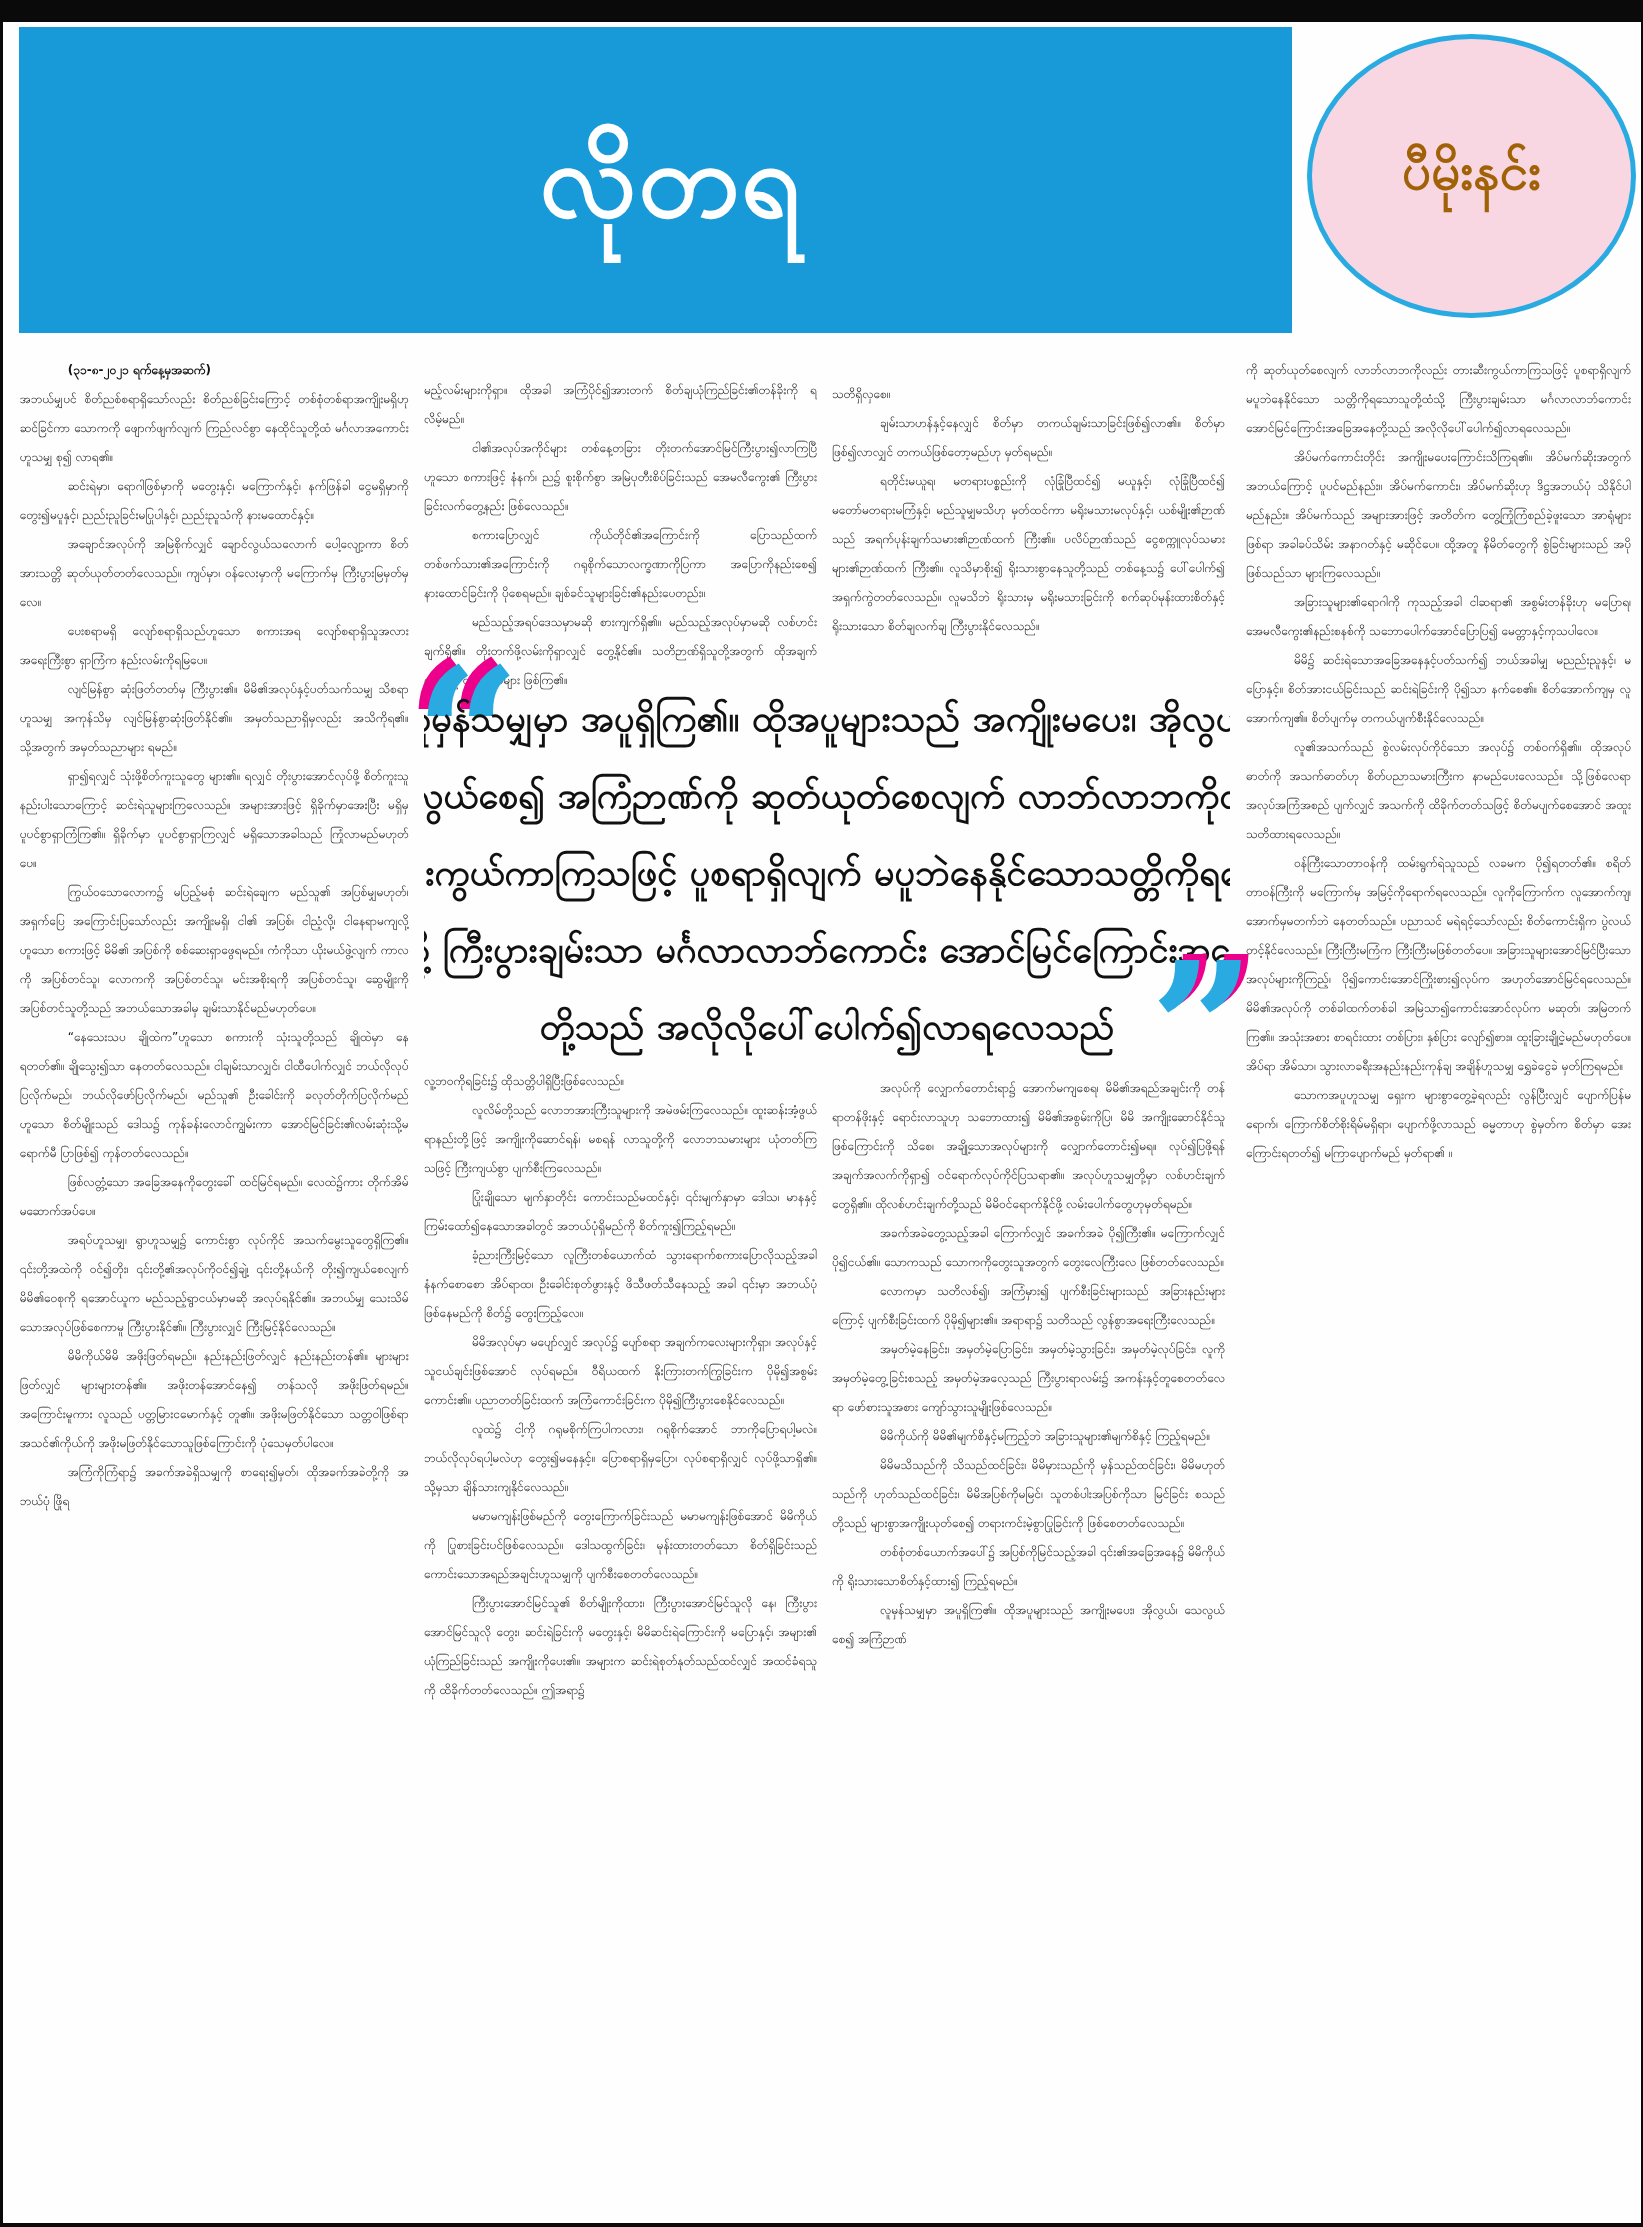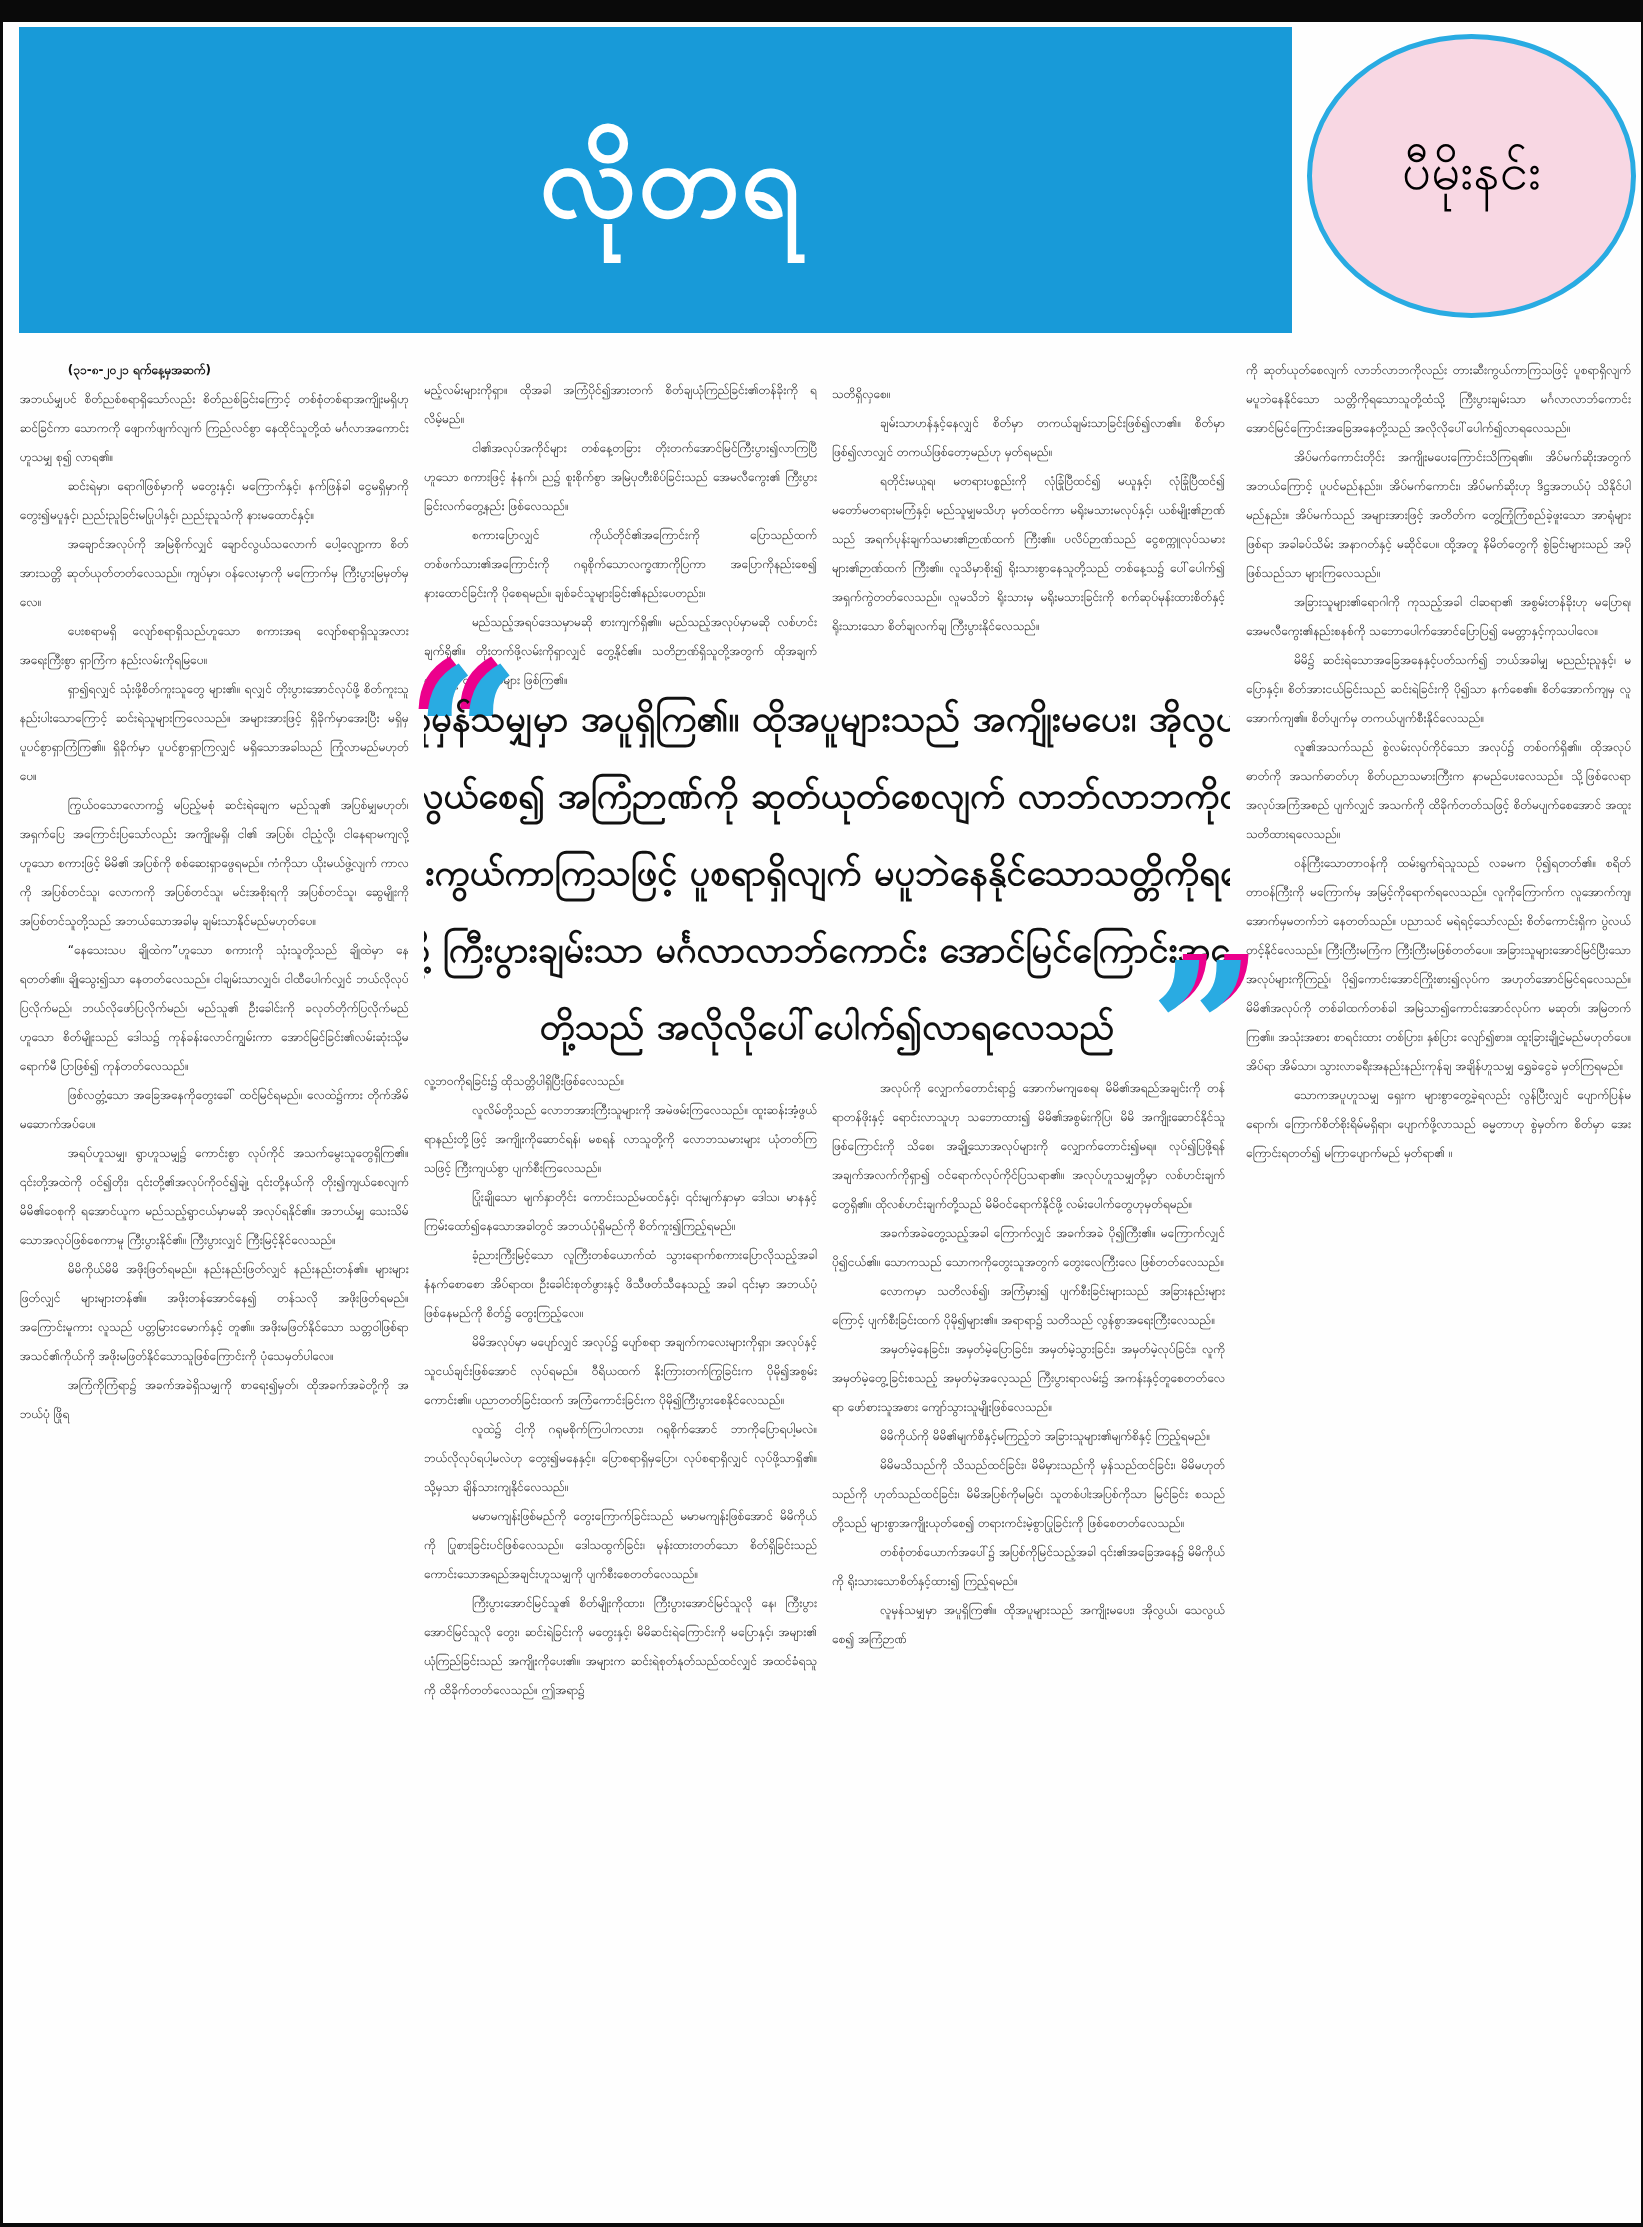--- a/index.html
+++ b/index.html
@@ -5,21 +5,21 @@
   html,body{margin:0;padding:0;background:#888;}
   .page{position:relative;width:1644px;height:2227px;background:#fefefe;
         font-family:"DejaVu Sans","Liberation Sans",sans-serif;color:#111;
         box-sizing:border-box;border-left:3.3px solid #0a0a0a;border-right:3.3px solid #0a0a0a;border-bottom:4.4px solid #0a0a0a;overflow:hidden;}
   .topbar{position:absolute;left:0;top:0;width:1644px;height:22px;background:#0a0a0a;}
   .masthead{position:absolute;left:15.5px;top:27px;width:1273px;height:306px;background:#189ad8;
             display:flex;align-items:center;justify-content:center;}
   .masthead .title{color:#ffffff;font-size:103px;font-weight:bold;letter-spacing:2.2px;line-height:1;margin-left:32px;}
   .badge{position:absolute;left:1304px;top:34px;width:329px;height:284px;border-radius:50%;
          background:#f8d7e3;border:5.6px solid #29abe2;display:flex;align-items:center;justify-content:center;box-sizing:border-box;}
-  .badge .badge-text{font-size:51px;font-weight:normal;color:#000000;}
+  .badge .badge-text{font-size:51px;font-weight:bold;color:#a16207;}
   .colbox{position:absolute;overflow:hidden;text-align:justify;}
   .colbox p{margin:0;font-size:12px;line-height:29px;text-indent:48px;}
   .colbox p.cont{text-indent:0;}
   .dateline{font-size:17px;font-weight:bold;line-height:31px;margin:0 0 3.3px 0;}
   .quotebox{position:absolute;left:421px;top:686px;width:806px;height:373px;overflow:hidden;
             display:flex;flex-direction:column;justify-content:center;align-items:center;padding:0 33px;box-sizing:border-box;}
   .quotebox .qline{font-size:36px;font-weight:bold;line-height:77px;text-align:center;white-space:nowrap;}
   .qmark{position:absolute;font-size:183px;line-height:1;font-weight:bold;color:#29abe2;font-family:"DejaVu Serif","Liberation Serif",serif;}
   .qmark.open{left:412px;top:644px;text-shadow:-9px -6.7px 0 #ec008c;}
   .qmark.close{left:1147px;top:938px;text-shadow:7.8px -5.6px 0 #ec008c;}
@@ -39,20 +39,21 @@
     <div class="badge-text">ပီမိုးနင်း</div>
   </div>
 
   <div class="colbox" style="left:16.7px;top:356px;width:389px;height:1851px;">
     <p class="dateline">(၃၁-၈-၂၀၂၁ ရက်နေ့မှအဆက်)</p>
     <div>
         <p class="cont">အဘယ်မျှပင် စိတ်ညစ်စရာရှိသော်လည်း စိတ်ညစ်ခြင်းကြောင့် တစ်စုံတစ်ရာအကျိုးမရှိဟု ဆင်ခြင်ကာ သောကကို ဖျောက်ဖျက်လျက် ကြည်လင်စွာ နေထိုင်သူတို့ထံ မင်္ဂလာအကောင်းဟူသမျှ စု၍ လာရ၏။</p>
         <p>ဆင်းရဲမှာ၊ ရောဂါဖြစ်မှာကို မတွေးနှင့်၊ မကြောက်နှင့်၊ နက်ဖြန်ခါ ငွေမရှိမှာကို တွေး၍မပူနှင့်၊ ညည်းညူခြင်းမပြုပါနှင့်၊ ညည်းညူသံကို နားမထောင်နှင့်။</p>
         <p>အချောင်အလုပ်ကို အမြဲစိုက်လျှင် ချောင်လွယ်သလောက် ပေါ့လျော့ကာ စိတ်အားသတ္တိ ဆုတ်ယုတ်တတ်လေသည်။ ကျပ်မှာ၊ ဝန်လေးမှာကို မကြောက်မှ ကြီးပွားမြမှတ်မှလေ။</p>
         <p>ပေးစရာမရှိ လျော်စရာရှိသည်ဟူသော စကားအရ လျော်စရာရှိသူအလား အရေးကြီးစွာ ရှာကြံက နည်းလမ်းကိုရမြပေ။</p>
+        <p>လျင်မြန်စွာ ဆုံးဖြတ်တတ်မှ ကြီးပွား၏။ မိမိ၏အလုပ်နှင့်ပတ်သက်သမျှ သိစရာဟူသမျှ အကုန်သိမှ လျင်မြန်စွာဆုံးဖြတ်နိုင်၏။ အမှတ်သညာရှိမှလည်း အသိကိုရ၏။ သို့အတွက် အမှတ်သညာများ ရမည်။</p>
         <p>ရှာ၍ရလျှင် သုံးဖို့စိတ်ကူးသူတွေ များ၏။ ရလျှင် တိုးပွားအောင်လုပ်ဖို့ စိတ်ကူးသူ နည်းပါးသောကြောင့် ဆင်းရဲသူများကြလေသည်။ အများအားဖြင့် ရှိခိုက်မှာအေးပြီး မရှိမှပူပင်စွာရှာကြံကြ၏။ ရှိခိုက်မှာ ပူပင်စွာရှာကြလျှင် မရှိသောအခါသည် ကြုံလာမည်မဟုတ်ပေ။</p>
         <p>ကြွယ်ဝသောလောက၌ မပြည့်မစုံ ဆင်းရဲချေက မည်သူ၏ အပြစ်မျှမဟုတ်၊ အရှက်ပြေ အကြောင်းပြသော်လည်း အကျိုးမရှိ၊ ငါ၏ အပြစ်၊ ငါညံ့လို့၊ ငါနေရာမကျလို့ဟူသော စကားဖြင့် မိမိ၏ အပြစ်ကို စစ်ဆေးရှာဖွေရမည်။ ကံကိုသာ ယိုးမယ်ဖွဲ့လျက် ကာလကို အပြစ်တင်သူ၊ လောကကို အပြစ်တင်သူ၊ မင်းအစိုးရကို အပြစ်တင်သူ၊ ဆွေမျိုးကို အပြစ်တင်သူတို့သည် အဘယ်သောအခါမှ ချမ်းသာနိုင်မည်မဟုတ်ပေ။</p>
         <p>“နေသေးသပ ချိုထဲက”ဟူသော စကားကို သုံးသူတို့သည် ချိုထဲမှာ နေရတတ်၏။ ချိုသွေး၍သာ နေတတ်လေသည်။ ငါချမ်းသာလျှင်၊ ငါထီပေါက်လျှင် ဘယ်လိုလုပ်ပြလိုက်မည်၊ ဘယ်လိုဖော်ပြလိုက်မည်၊ မည်သူ၏ ဦးခေါင်းကို ခလုတ်တိုက်ပြလိုက်မည်ဟူသော စိတ်မျိုးသည် ဒေါသ၌ ကုန်ခန်းလောင်ကျွမ်းကာ အောင်မြင်ခြင်း၏လမ်းဆုံးသို့မရောက်မီ ပြာဖြစ်၍ ကုန်တတ်လေသည်။</p>
         <p>ဖြစ်လတ္တံ့သော အခြေအနေကိုတွေးခေါ် ထင်မြင်ရမည်။ လေထဲ၌ကား တိုက်အိမ် မဆောက်အပ်ပေ။</p>
         <p>အရပ်ဟူသမျှ၊ ရွာဟူသမျှ၌ ကောင်းစွာ လုပ်ကိုင် အသက်မွေးသူတွေရှိကြ၏။ ၎င်းတို့အထဲကို ဝင်၍တိုး၊ ၎င်းတို့၏အလုပ်ကိုဝင်၍ချဲ့၊ ၎င်းတို့နယ်ကို တိုး၍ကျယ်စေလျက် မိမိ၏ဝေစုကို ရအောင်ယူက မည်သည့်ရွာငယ်မှာမဆို အလုပ်ရနိုင်၏။ အဘယ်မျှ သေးသိမ်သောအလုပ်ဖြစ်စေကာမူ ကြီးပွားနိုင်၏။ ကြီးပွားလျှင် ကြီးမြင့်နိုင်လေသည်။</p>
         <p>မိမိကိုယ်မိမိ အဖိုးဖြတ်ရမည်။ နည်းနည်းဖြတ်လျှင် နည်းနည်းတန်၏။ များများဖြတ်လျှင် များများတန်၏။ အဖိုးတန်အောင်နေ၍ တန်သလို အဖိုးဖြတ်ရမည်။ အကြောင်းမူကား လူသည် ပတ္တမြားငမောက်နှင့် တူ၏။ အဖိုးမဖြတ်နိုင်သော သတ္တဝါဖြစ်ရာ အသင်၏ကိုယ်ကို အဖိုးမဖြတ်နိုင်သောသူဖြစ်ကြောင်းကို ပုံသေမှတ်ပါလေ။</p>
         <p>အကြံကိုကြံရာ၌ အခက်အခဲရှိသမျှကို စာရေး၍မှတ်၊ ထိုအခက်အခဲတို့ကို အဘယ်ပုံ ဖြိုရ</p>
       </div>
   </div>
 

